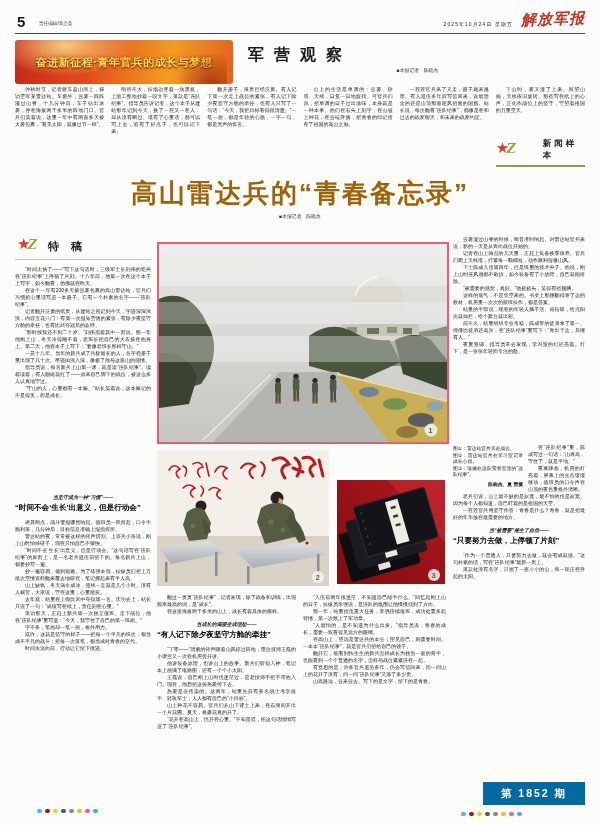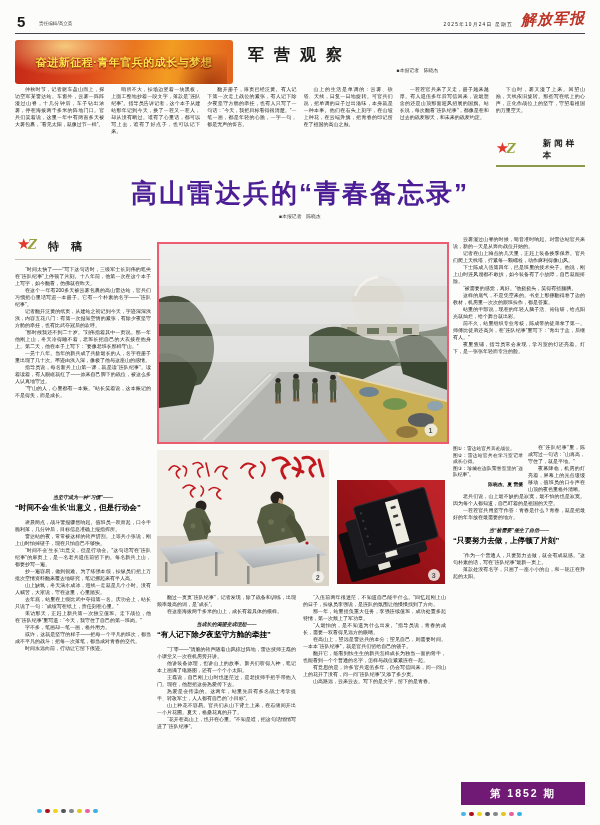--- a/index.html
+++ b/index.html
@@ -35,21 +35,21 @@
   .slz{position:relative;display:inline-block;width:24px;height:16px;vertical-align:middle;}
   .slz .s{position:absolute;left:0;top:-3px;font-size:15px;color:#e2372b;}
   .slz .z{position:absolute;left:11px;top:0;font-family:"DejaVu Serif",serif;font-style:italic;
         font-weight:bold;font-size:12px;color:#97a23c;}
   .sample-logo{position:absolute;right:0;bottom:2px;width:100%;}
   .sample-row{display:flex;align-items:center;gap:5px;}
   .sample-row .lbl{font-size:8.5px;font-weight:900;letter-spacing:3px;margin-left:20px;}
   .sample-ul{height:2px;background:#8b9a49;margin-top:3px;}
   
   .mainhl{position:absolute;left:0;right:0;top:176px;text-align:center;font-size:26px;
-        font-weight:900;letter-spacing:2px;color:#4c1d95;white-space:nowrap;}
+        font-weight:900;letter-spacing:2px;color:#a16207;white-space:nowrap;}
   .mainby{position:absolute;left:0;right:0;top:213px;text-align:center;font-size:4.8px;color:#333;}
   
   .bottom{position:absolute;left:15px;right:15px;top:236px;bottom:6px;}
   .col{position:absolute;overflow:hidden;}
   .col1{left:0;width:136px;top:0;bottom:0;}
   .col2{left:142px;width:139px;top:358px;bottom:0;}
   .col3{left:288px;width:143px;top:358px;bottom:0;}
   .col4{left:438px;width:132px;top:0;bottom:0;}
   .feat{display:flex;align-items:center;gap:7px;border-bottom:1px solid #c7bdb2;padding:2px 0 5px 2px;margin-bottom:6px;}
   .feat .lbl{font-size:11px;font-weight:900;letter-spacing:12px;}
@@ -65,21 +65,21 @@
   .ph2{width:172px;height:136px;}
   .ph3{width:108px;height:104px;margin-top:30px;}
   svg{display:block;}
   .badge{fill:rgba(245,245,240,.85);}
   .badge-t{font-size:7px;fill:#555;font-weight:bold;}
   
   .captions{float:left;width:70px;margin:2px 5px 2px 0;}
   .captions p{margin:0;font-size:4.8px;line-height:6.6px;text-align:justify;text-indent:0;color:#1d1d1d;}
   .credit{font-size:4.8px;font-weight:bold;text-align:right;margin-top:2px;}
   
-  .issue{position:absolute;bottom:14px;right:0;width:124px;height:23px;background:#701a75;
+  .issue{position:absolute;bottom:14px;right:0;width:102px;height:23px;background:#0369a1;
         color:#fff;font-size:10.5px;font-weight:900;letter-spacing:2px;
         display:flex;align-items:center;justify-content:center;}
   .dots{position:absolute;display:flex;gap:3.5px;}
   .dots1{left:22px;bottom:6px;}
   .dots4{left:8px;bottom:3px;}
   .dot{width:4.5px;height:4.5px;border-radius:50%;display:inline-block;}
 </style>
 </head>
 <body>
 

